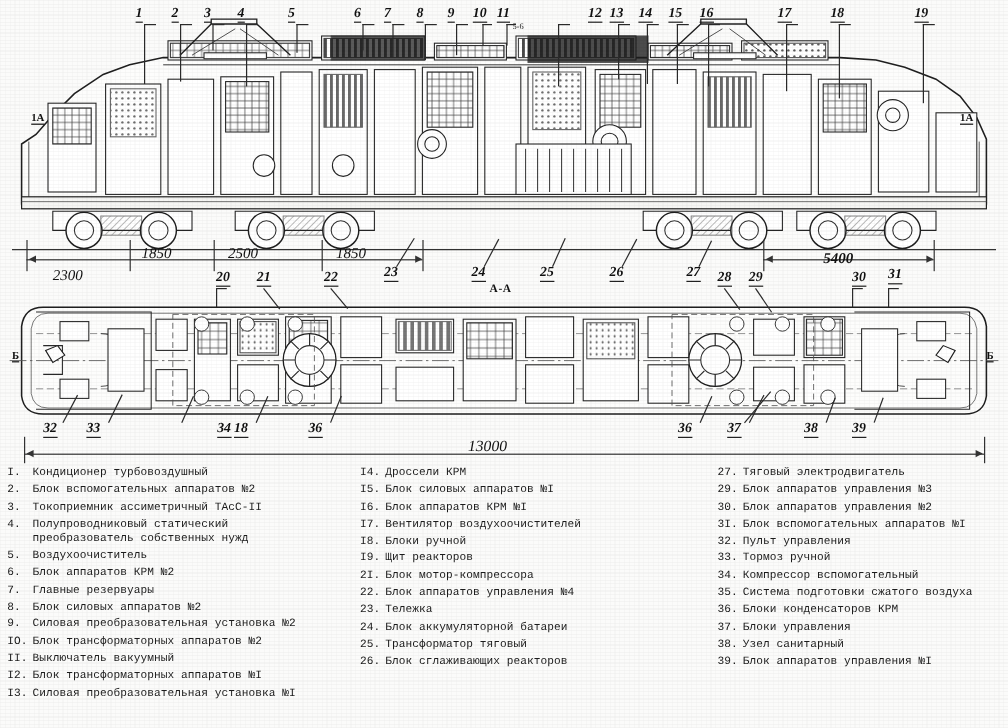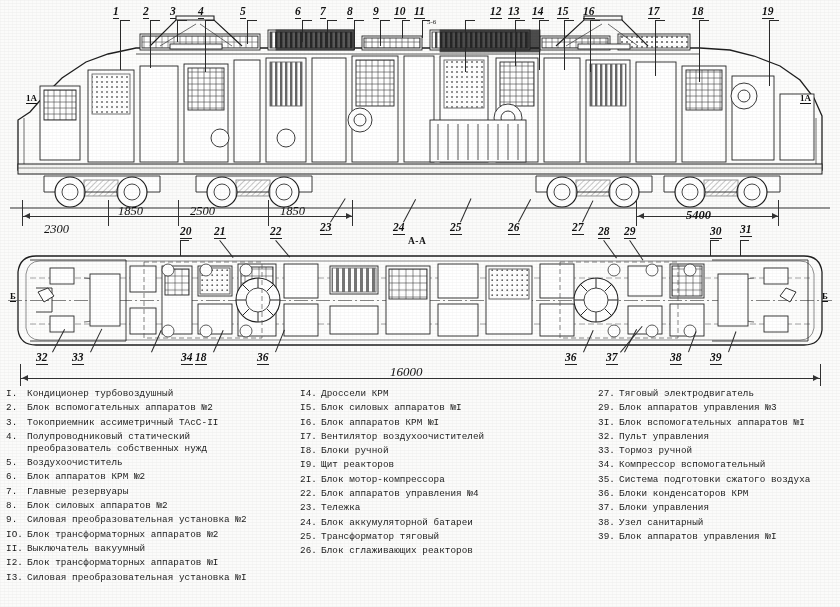--- a/index.html
+++ b/index.html
@@ -358,21 +358,21 @@
       </g>
     </g>
   </svg>
 
   <div>
     <div class="dimline" style="left:20px;top:378px;width:800px;"></div>
     <div class="dimtick" style="left:20px;top:364px;height:22px;"></div>
     <div class="dimtick" style="left:820px;top:364px;height:22px;"></div>
     <div class="arrowL" style="left:22px;top:375px;"></div>
     <div class="arrowR" style="left:813px;top:375px;"></div>
-    <span class="dim" style="left:390px;top:364px;font-size:13px;">16000</span>
+    <span class="dim" style="left:390px;top:364px;font-size:13px;">13000</span>
   </div>
 
   <div>
     <span class="callout u" style="left:113px;top:6px;">1</span>
     <span class="callout u" style="left:143px;top:6px;">2</span>
     <span class="callout u" style="left:170px;top:6px;">3</span>
     <span class="callout u" style="left:198px;top:6px;">4</span>
     <span class="callout u" style="left:240px;top:6px;">5</span>
     <span class="callout u" style="left:295px;top:6px;">6</span>
     <span class="callout u" style="left:320px;top:6px;">7</span>
@@ -600,20 +600,24 @@
     <div class="legcol c3">
       <div class="legitem">
           <span class="legnum">27.</span>
           <span class="legtxt">Тяговый электродвигатель</span>
         </div>
       <div class="legitem">
           <span class="legnum">29.</span>
           <span class="legtxt">Блок аппаратов управления №3</span>
         </div>
       <div class="legitem">
+          <span class="legnum">30.</span>
+          <span class="legtxt">Блок аппаратов управления №2</span>
+        </div>
+      <div class="legitem">
           <span class="legnum">3I.</span>
           <span class="legtxt">Блок вспомогательных аппаратов №I</span>
         </div>
       <div class="legitem">
           <span class="legnum">32.</span>
           <span class="legtxt">Пульт управления</span>
         </div>
       <div class="legitem">
           <span class="legnum">33.</span>
           <span class="legtxt">Тормоз ручной</span>

